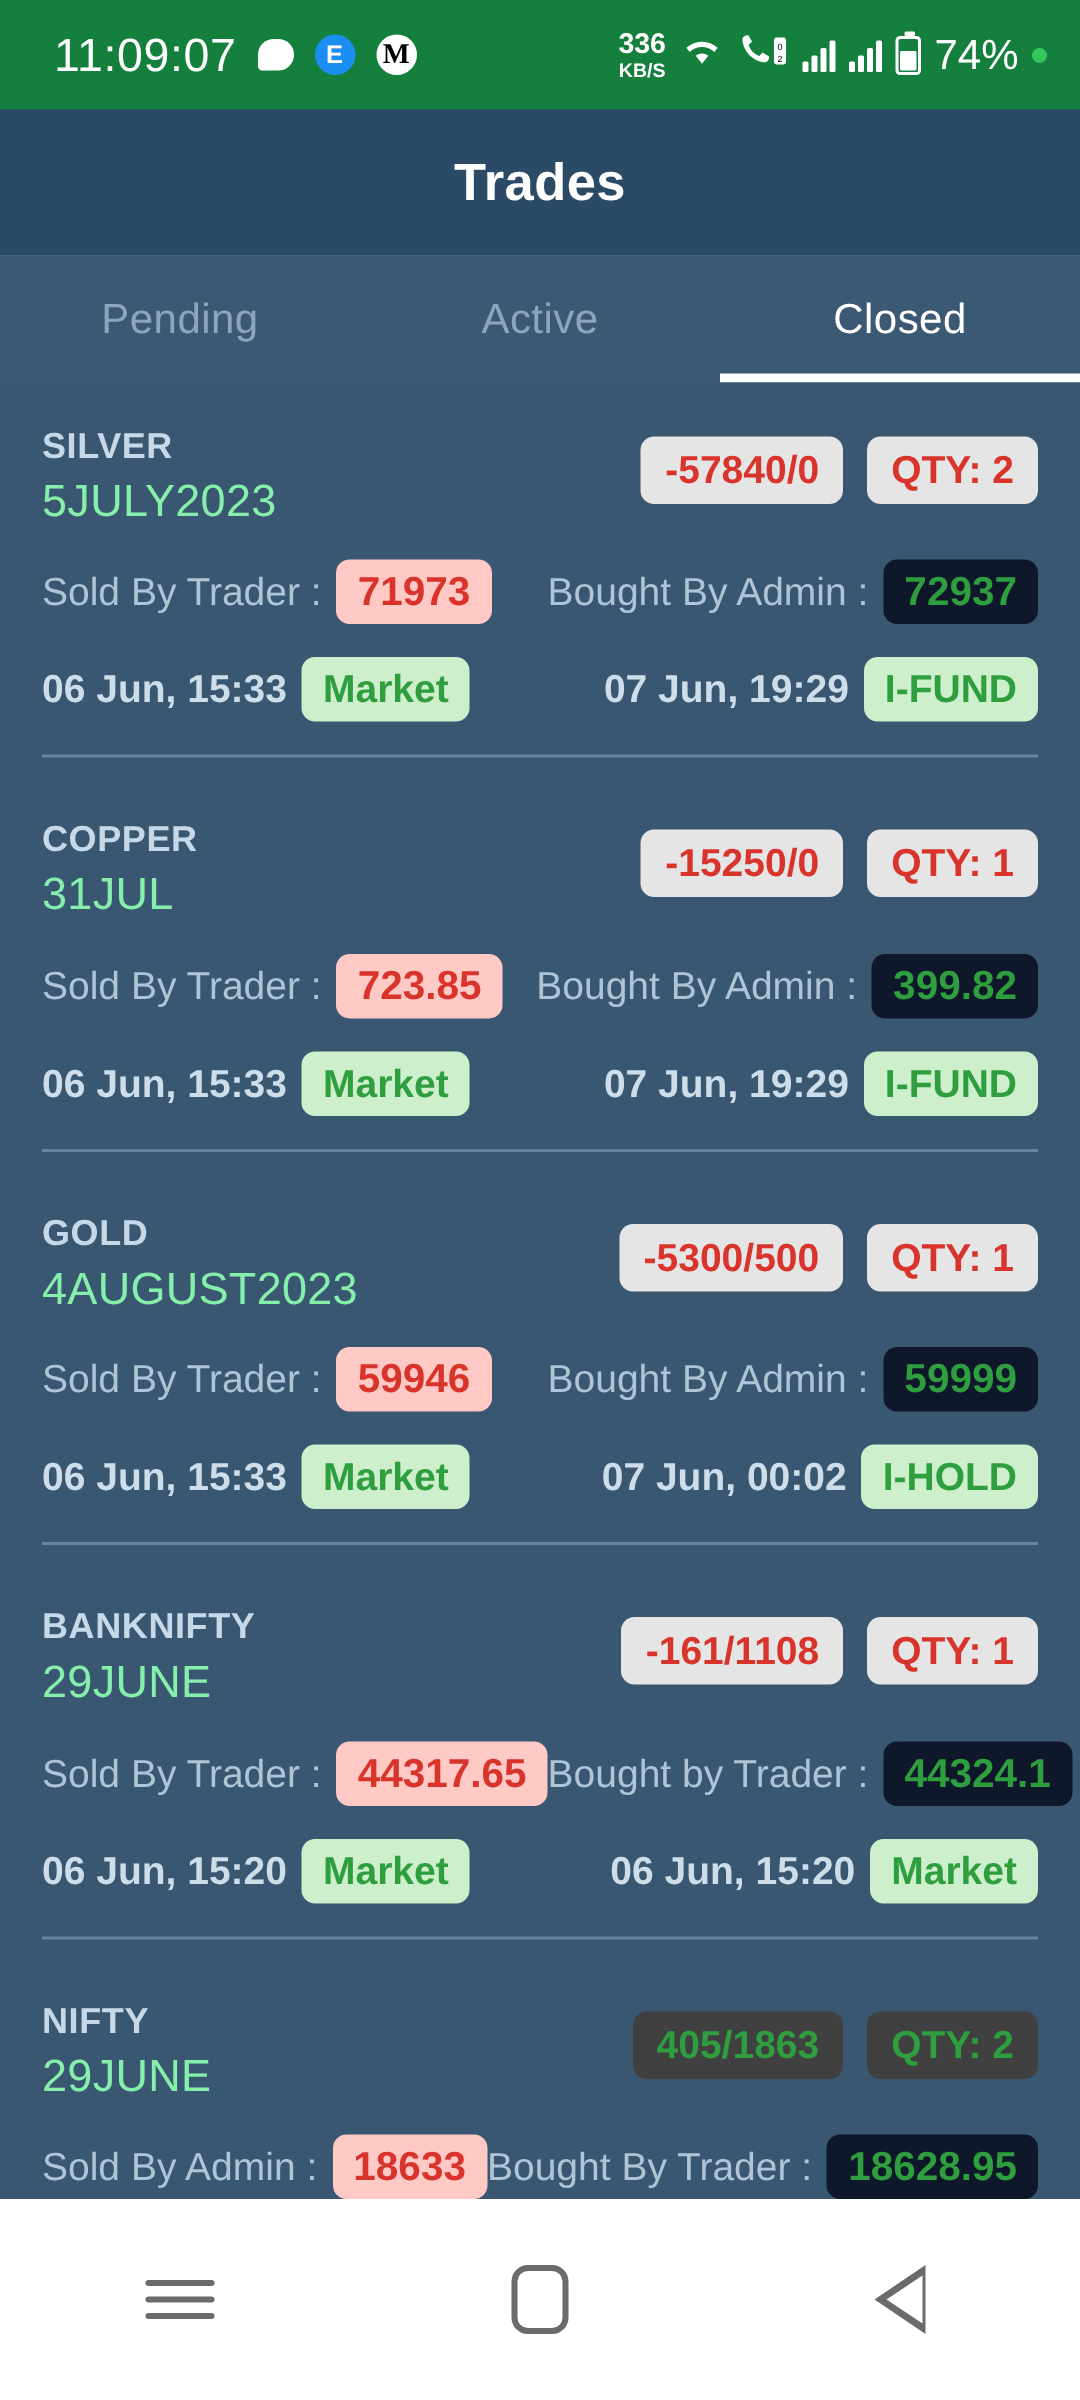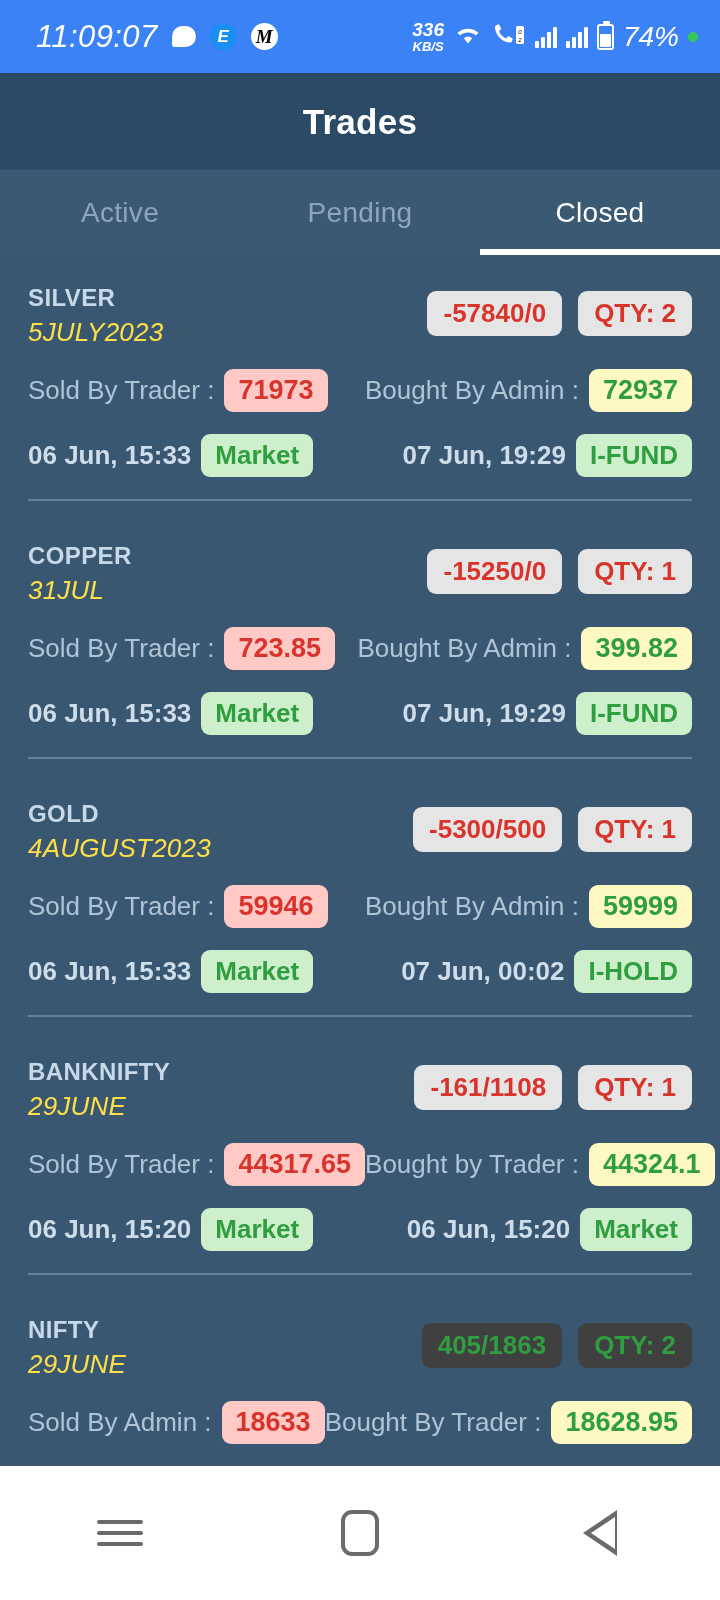--- a/index.html
+++ b/index.html
@@ -6,24 +6,23 @@
   html, body {
     width:720px; height:1600px;
     background:#ffffff;
     font-family:"Liberation Sans", sans-serif;
     overflow:hidden;
   }
   #app { width:720px; height:1600px; position:relative; background:#3A5772; }
 
   
   .statusbar{
-    height:73px; background:#3b82f6; color:#fff;
+    height:73px; background:#15803d; color:#fff;
     display:flex; align-items:center; justify-content:space-between;
     padding:0 22px 0 36px;
-    font-style:italic;
   }
   .sb-left{ display:flex; align-items:center; gap:14px; }
   .sb-time{ font-size:31px; font-weight:400; letter-spacing:.4px; }
   .sb-right{ display:flex; align-items:center; gap:9px; }
   .ic-chat{ width:24px; height:21px; background:#fff; border-radius:11px 11px 11px 3px; display:inline-block; }
   .ic-badge-e{
     width:27px; height:27px; border-radius:50%; background:#1b8ef2; color:#fff;
     font-size:17px; font-weight:700; display:flex; align-items:center; justify-content:center;
   }
   .ic-m{
@@ -80,21 +79,21 @@
   .list{
     position:absolute; top:255px; left:0; right:0; bottom:134px;
     background:#3A5772; overflow:hidden;
   }
   .card{ padding:30px 28px 12px 28px; }
   .card .divider{ height:2px; background:#6E8BA5; margin:22px 0 0 0; opacity:.85; }
 
   .row-top{ display:flex; align-items:flex-start; justify-content:space-between; }
   .sym{ line-height:1.12; }
   .sym .name{ font-size:24px; font-weight:700; color:#C7D9E8; letter-spacing:.4px; }
-  .sym .exp{ font-size:26px; font-weight:400; color:#fde047; margin-top:6px; letter-spacing:.2px;font-style:italic; }
+  .sym .exp{ font-size:30px; font-weight:400; color:#86efac; margin-top:6px; letter-spacing:.2px; }
   .pills{ display:flex; align-items:center; gap:16px; padding-top:6px; }
 
   .pill{
     border-radius:9px; padding:7px 16px;
     font-size:26px; font-weight:700; white-space:nowrap;
   }
   .pill.red{ background:#e5e5e5; color:#D9342B; }
   .pill.green{ background:#404040; color:#2E9E3E; }
 
   .row-mid, .row-bot{
@@ -102,21 +101,21 @@
     margin-top:22px;
   }
   .cell{ display:flex; align-items:center; gap:10px; }
   .lbl{ font-size:26px; color:#AFC4D5; font-weight:400; white-space:nowrap; }
   .time{ font-size:26px; color:#CEDDEA; font-weight:700; white-space:nowrap; }
   .val{
     border-radius:9px; padding:6px 14px;
     font-size:27px; font-weight:700; white-space:nowrap;
   }
   .val.red{ background:#FFC9C6; color:#D9342B; }
-  .val.green{ background:#fef9c3; color:#2E9E3E; }
+  .val.green{ background:#0f172a; color:#2E9E3E; }
   .tag{
     border-radius:9px; padding:6px 14px;
     font-size:26px; font-weight:700; white-space:nowrap;
     background:#CDEFCC; color:#2E9E3E;
   }
   .navbar{
     position:absolute; left:0; right:0; bottom:0; height:134px;
     background:#2E4F6B; border-top:1px solid #51708b;
     display:flex; align-items:center;
   }
@@ -195,24 +194,24 @@
       <span class="greendot"></span>
     </div>
   </div>
 
   <div class="appbar">
     <h1>Trades</h1>
   </div>
 
   <div class="tabs">
     <div class="tab">
+      <span>Pending</span>
+    </div>
+    <div class="tab">
       <span>Active</span>
-    </div>
-    <div class="tab">
-      <span>Pending</span>
     </div>
     <div class="tab active">
       <span>Closed</span>
     </div>
   </div>
 
   <div class="list">
 
     <div class="card">
       <div class="row-top">

